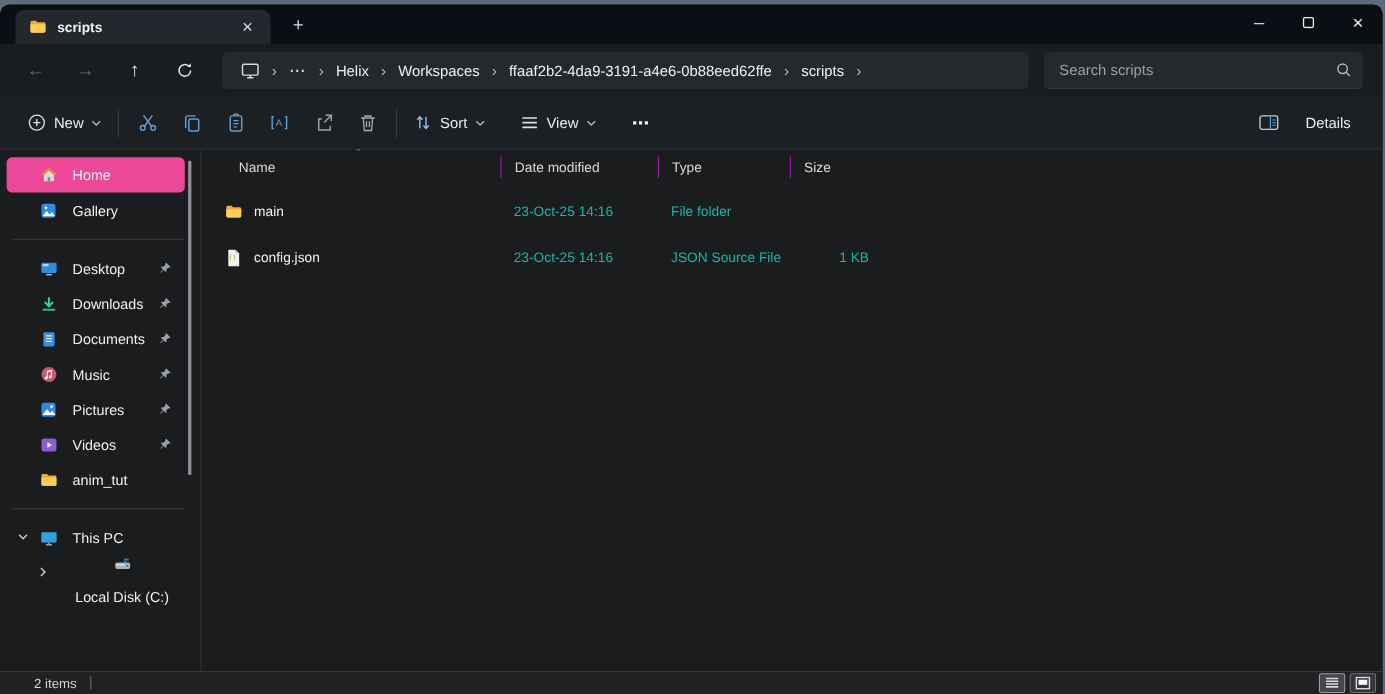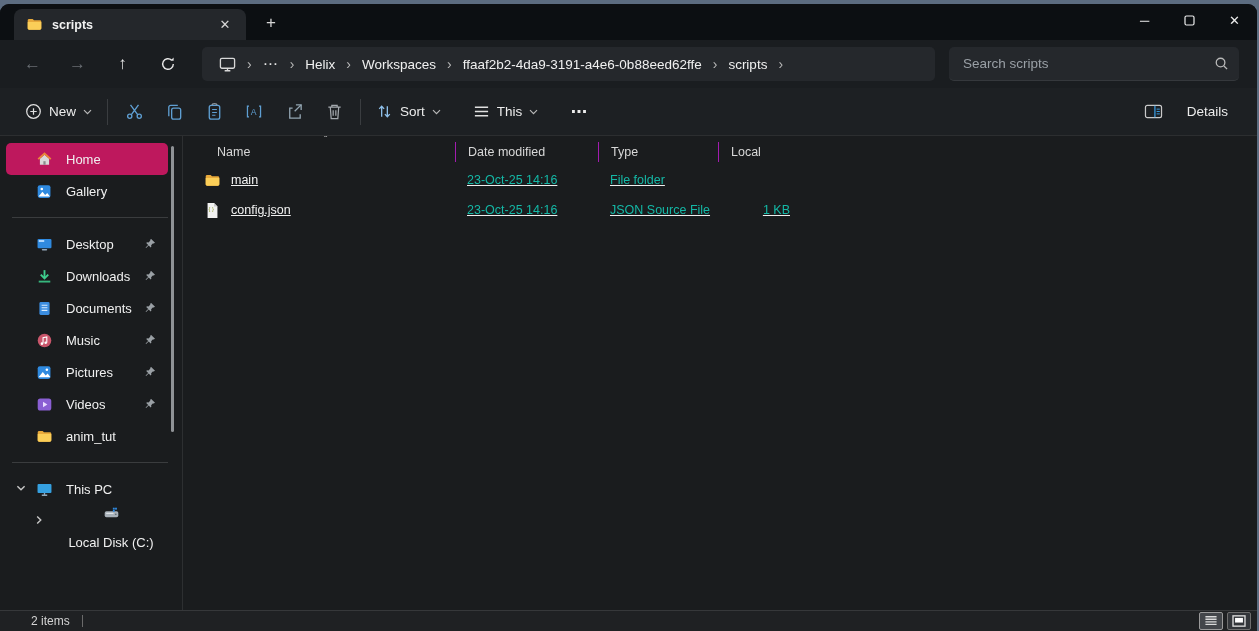--- a/index.html
+++ b/index.html
@@ -90,21 +90,21 @@
   .content { flex:1; display:flex; min-height:0; }
   .sidebar {
     width:183px; flex:0 0 auto; border-right:1px solid #2d2f31; position:relative;
     padding-top:7px; overflow:hidden;
   }
   .side-item {
     height:32px; display:flex; align-items:center; gap:13px;
     margin:0 14px 0 6px; padding-left:30px; border-radius:5px; cursor:pointer;
     position:relative; white-space:nowrap;
   }
-  .side-item.selected { background:#be185d; }
+  .side-item.selected { background:#ec4899; }
   .side-item .label { font-size:13px; color:#f0f0f0; }
   .side-item .pin { position:absolute; right:12px; top:10px; }
   .side-item.child { padding-left:48px;flex-direction:column; }
   .side-chev { position:absolute; left:8px; top:9px; width:14px; color:#c8c8c8; }
   .side-divider { height:1px; background:#3a3c3e; margin:10px 14px 10px 12px; }
   .side-scrollbar {
     position:absolute; right:8px; top:10px; width:3px; height:286px;
     background:#8f9296; border-radius:2px; cursor:pointer;
   }
   .icon16 { width:17px; height:17px; flex:0 0 auto; }
@@ -112,21 +112,21 @@
   .main { flex:1; position:relative; padding:2px 0 0 13px; overflow:hidden; }
   .list-header { display:flex; height:25px; align-items:center; position:relative; margin-top:1px; }
   .hcell { font-size:12.5px; color:#d8d8d8; padding-left:12px; height:20px; line-height:20px; cursor:pointer; }
   .hcell + .hcell { border-left:1px solid #a21caf; }
   .col-name { width:259px; padding-left:21px; }
   .col-date { width:143px; }
   .col-type { width:120px; }
   .col-size { width:82px; }
   .sort-caret { position:absolute; left:128px; top:-4px; color:#c8c8c8; font-size:10px; }
   .file-row {
-    display:flex; height:28px; align-items:center; border-radius:4px; cursor:pointer; margin-top:2px;text-decoration:underline;
+    display:flex; height:28px; align-items:center; border-radius:4px; cursor:pointer; margin-top:14px;
   }
   .cell { font-size:12.5px; color:#14b8a6; padding-left:12px; overflow:hidden; white-space:nowrap; }
   .cell.name { color:#f2f2f2; display:flex; align-items:center; gap:10px; padding-left:8px; }
   .cell.size { text-align:right; padding-right:10px; padding-left:0; }
   
   .statusbar {
     height:21px; background:#1f2123; border-top:1px solid #36383a;
     display:flex; align-items:center; padding:0 6px 0 14px; flex:0 0 auto;
   }
   .status-text { font-size:12px; color:#d4d4d4;margin-left:17px; }
@@ -291,21 +291,21 @@
       <span>Sort</span>
       <svg class="chev-down" width="9" height="6" viewBox="0 0 9 6">
           <path d="M1 1.2l3.5 3.5L8 1.2" fill="none" stroke="#b8b8b8" stroke-width="1.2"></path>
         </svg>
     </button>
 
     <button class="tb-btn" style="margin-left:14px;">
       <svg width="17" height="17" viewBox="0 0 18 18">
           <path d="M2 4.5h14M2 9h14M2 13.5h14" stroke="#e0e0e0" stroke-width="1.6"></path>
         </svg>
-      <span>This</span>
+      <span>View</span>
       <svg class="chev-down" width="9" height="6" viewBox="0 0 9 6">
           <path d="M1 1.2l3.5 3.5L8 1.2" fill="none" stroke="#b8b8b8" stroke-width="1.2"></path>
         </svg>
     </button>
 
     <button class="tb-btn tb-icon-btn" style="margin-left:12px;">
       <span class="dots">⋯</span>
     </button>
 
     <button class="tb-btn details-btn">
@@ -444,21 +444,21 @@
 
       <div class="side-scrollbar"></div>
     </aside>
 
     <div class="main">
       <div class="list-header">
         <span class="sort-caret">ˆ</span>
         <div class="hcell col-name">Name</div>
         <div class="hcell col-date">Date modified</div>
         <div class="hcell col-type">Type</div>
-        <div class="hcell col-size">Local</div>
+        <div class="hcell col-size">Size</div>
       </div>
 
       <div class="file-row">
         <div class="cell name col-name">
           <svg class="icon16" viewBox="0 0 20 20">
               <path d="M2 5.2c0-1 .75-1.7 1.7-1.7h4.1l1.6 1.6h6.9c1 0 1.7.75 1.7 1.7v7.6c0 1-.75 1.7-1.7 1.7H3.7c-1 0-1.7-.75-1.7-1.7z" fill="#e8a93b"></path>
               <path d="M2 7.2h16v7.2c0 1-.75 1.7-1.7 1.7H3.7c-1 0-1.7-.75-1.7-1.7z" fill="#fbce58"></path>
             </svg>
           <span>main</span>
         </div>

